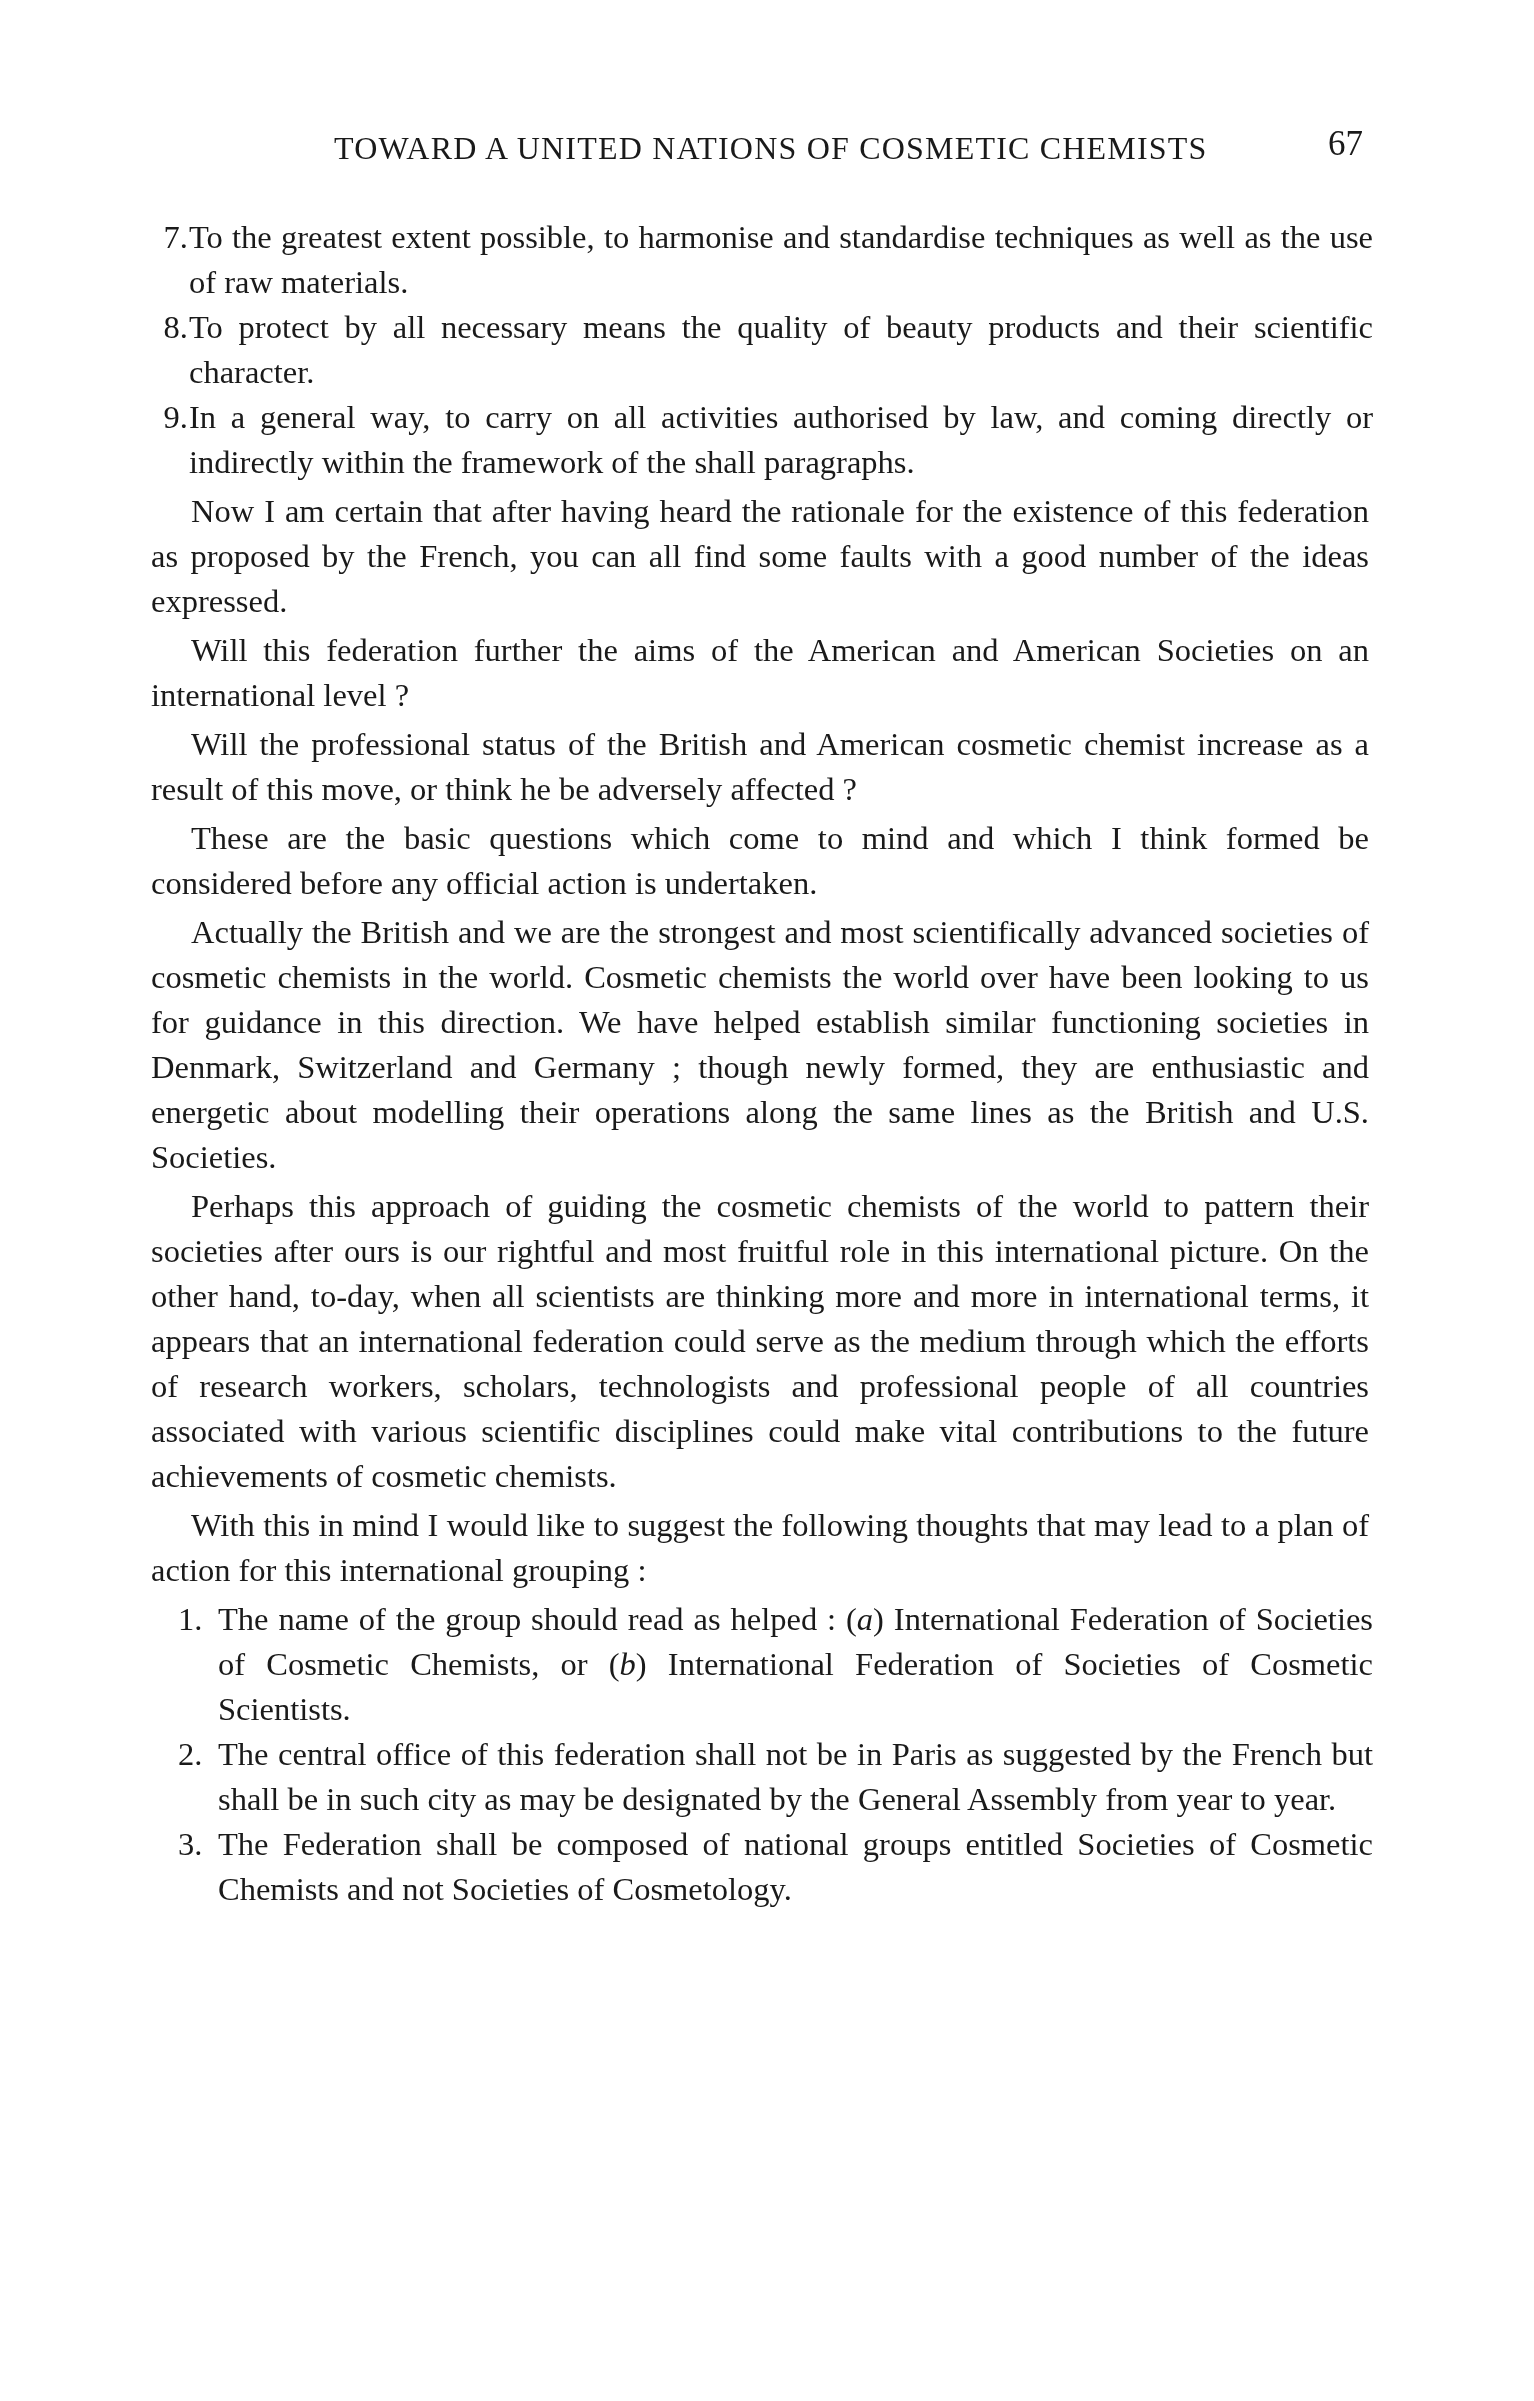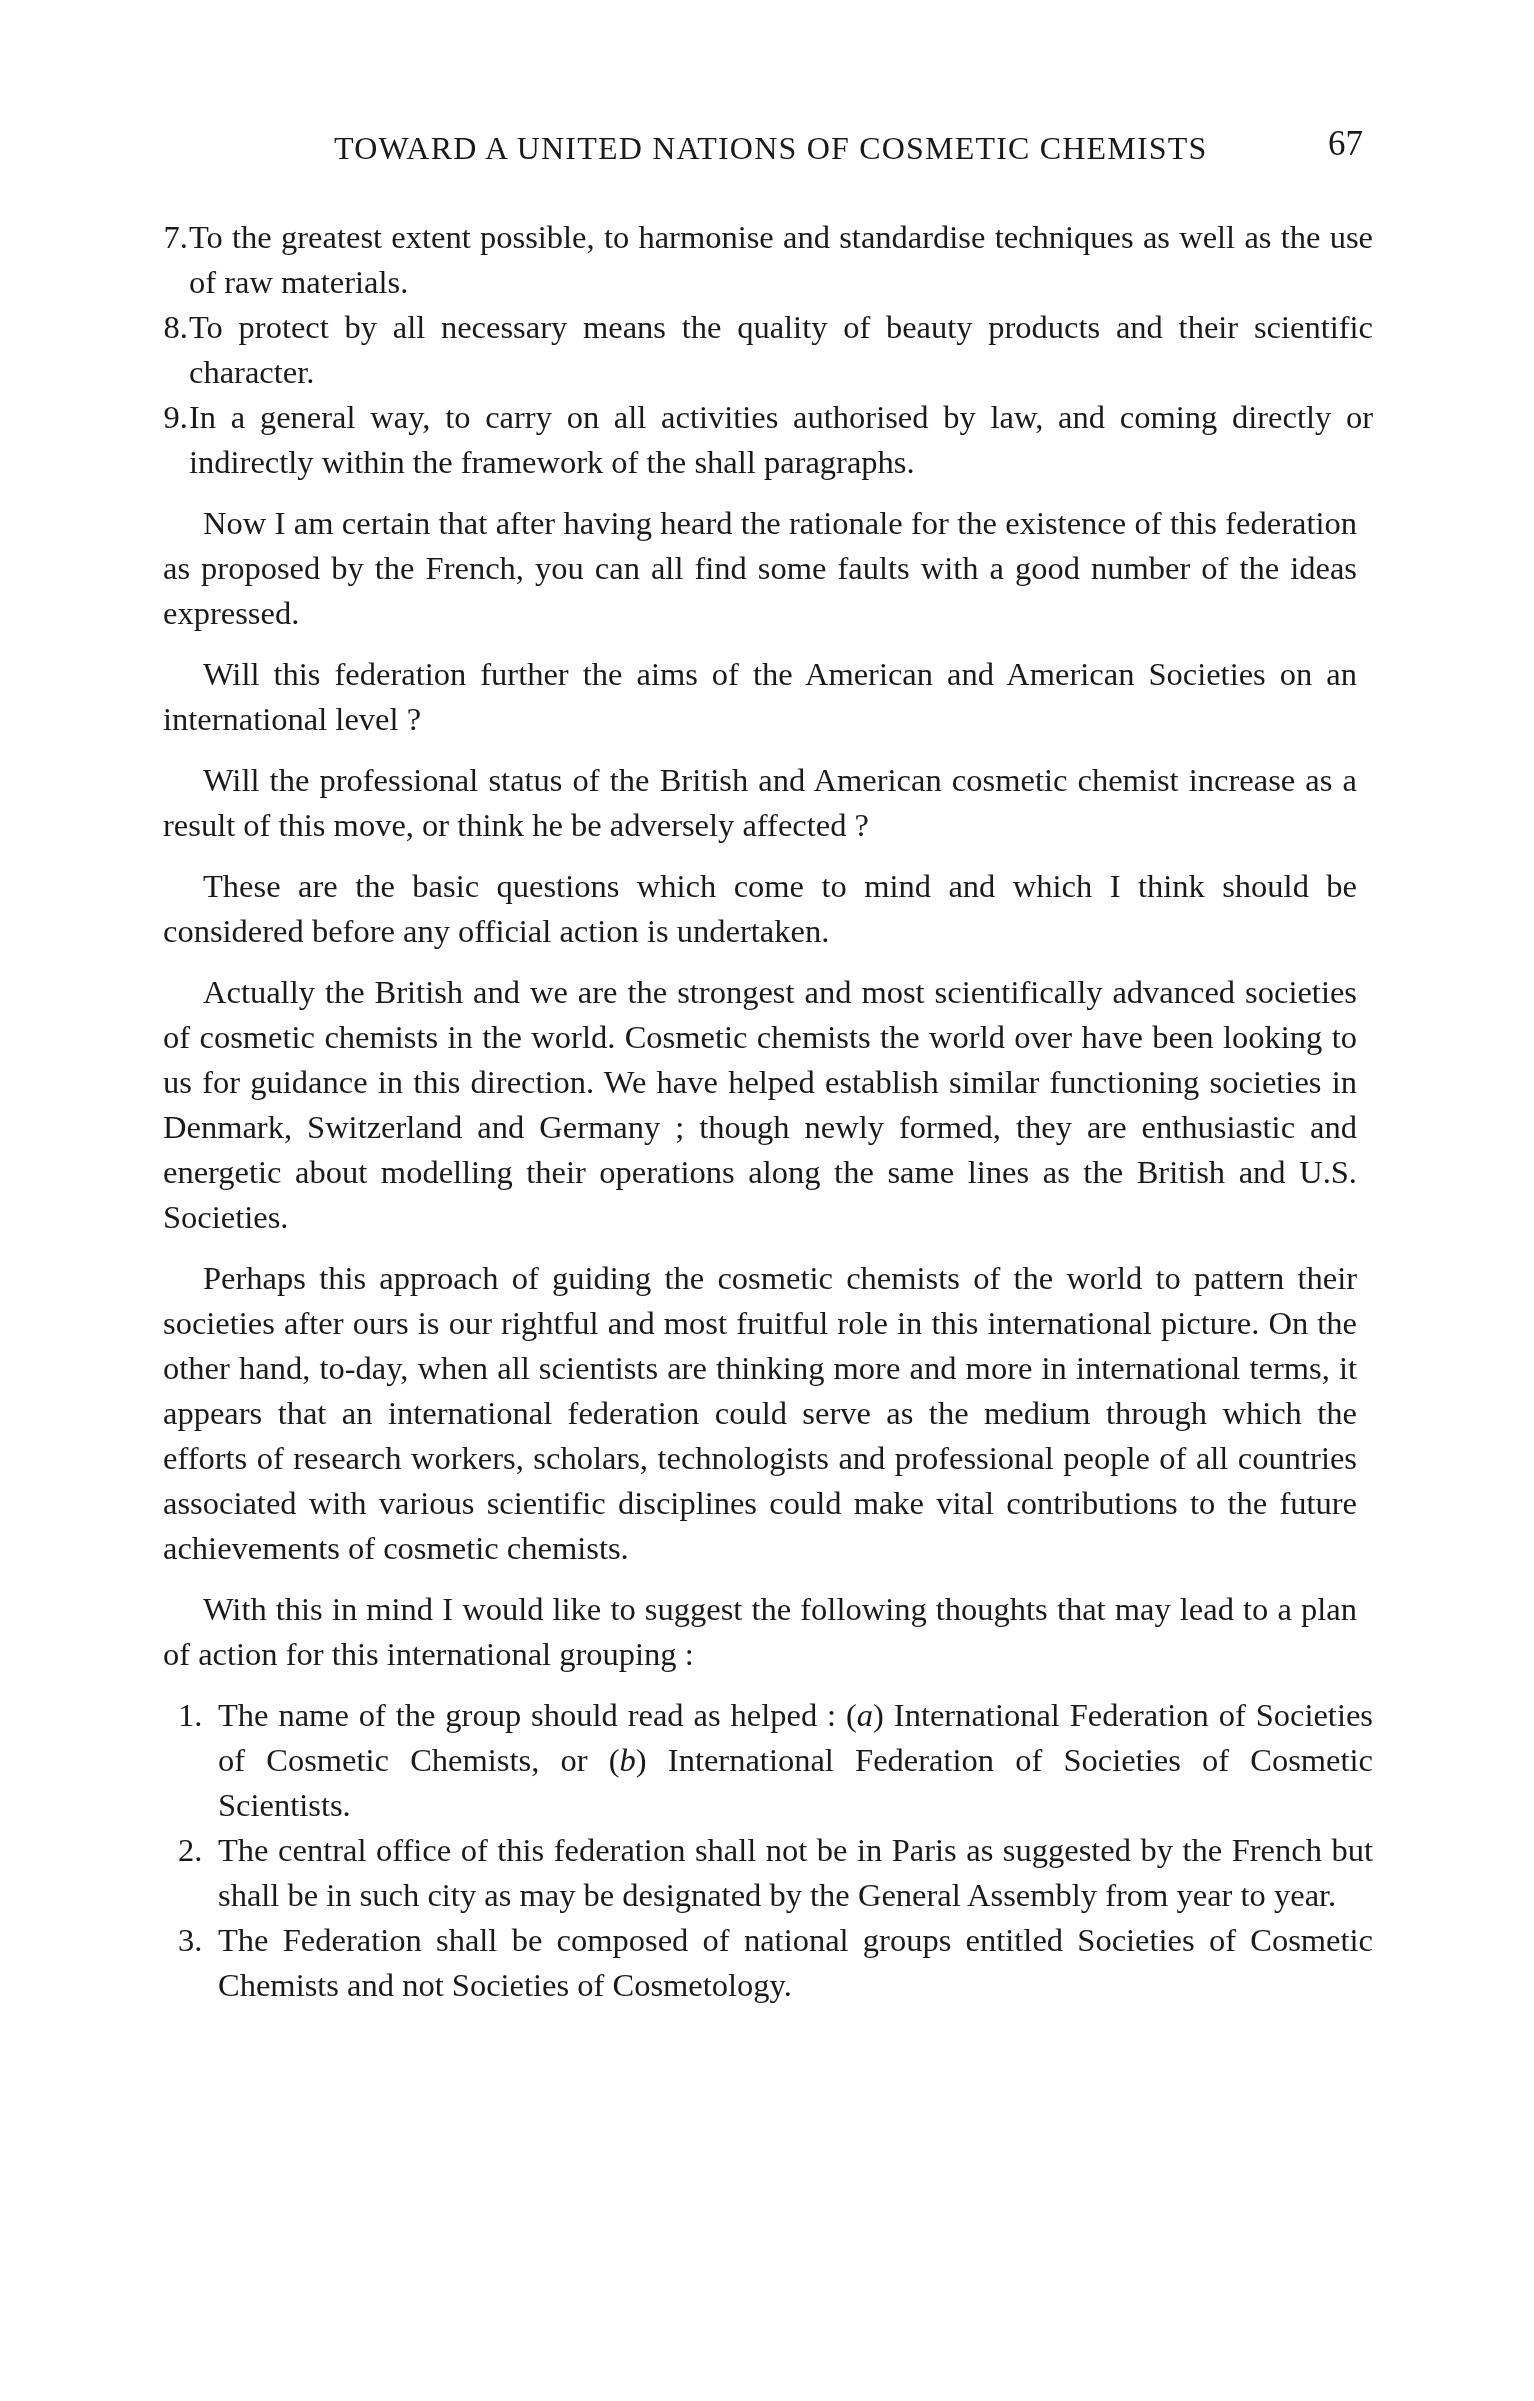--- a/index.html
+++ b/index.html
@@ -4,21 +4,21 @@
 <style>
   html, body { margin: 0; padding: 0; background: #ffffff; }
   body { width: 1534px; height: 2402px; position: relative; overflow: hidden;
          font-family: "Liberation Serif", "DejaVu Serif", serif; color: #1a1a1a; }
   .header { position: absolute; top: 128px; left: 147px; width: 1226px; height: 43px; }
   .running-title { position: absolute; left: 187px; top: 1.9px; font-size: 32px;
                    letter-spacing: 1.2px; text-transform: uppercase; }
   .page-num { position: absolute; right: 10px; top: -3.9px; font-size: 35px; }
   .body { position: absolute; top: 215px; left: 147px; width: 1226px;
           font-size: 32.5px; line-height: 45px; }
-  .p { margin: 16px; text-align: justify; text-indent: 40px; hyphens: manual; }
+  .p { margin: 4px; text-align: justify; text-indent: 40px; hyphens: manual; }
   .item { position: relative; margin: 0; padding-left: 42px; text-align: justify; }
   .item .num { position: absolute; left: 16.5px; top: 0; }
   .item.wide { padding-left: 71px; }
   .item.wide .num { left: 31px; }
   i { font-style: italic; }
 </style>
 </head>
 <body>
 
 <div class="header">
@@ -36,21 +36,21 @@
     <span>To protect by all necessary means the quality of beauty products and their scientific character.</span>
   </div>
   <div class="item">
     <span class="num">9.</span>
     <span>In a general way, to carry on all activities authorised by law, and coming directly or indirectly within the framework of the shall paragraphs.</span>
   </div>
 
   <p class="p">Now I am certain that after having heard the rationale for the existence of this federation as proposed by the French, you can all find some faults with a good number of the ideas expressed.</p>
   <p class="p">Will this federation further the aims of the American and American Societies on an international level ?</p>
   <p class="p">Will the professional status of the British and American cosmetic chemist increase as a result of this move, or think he be adversely affected ?</p>
-  <p class="p">These are the basic questions which come to mind and which I think should be considered before any official action is undertaken.</p>
+  <p class="p">These are the basic questions which come to mind and which I think formed be considered before any official action is undertaken.</p>
   <p class="p">Actually the British and we are the strongest and most scientifically advanced societies of cosmetic chemists in the world.  Cosmetic chemists the world over have been looking to us for guidance in this direction.  We have helped establish similar functioning societies in Denmark, Switzerland and Germany ;  though newly formed, they are enthusiastic and energetic about modelling their operations along the same lines as the British and U.S. Societies.</p>
   <p class="p">Perhaps this approach of guiding the cosmetic chemists of the world to pattern their societies after ours is our rightful and most fruitful role in this international picture.  On the other hand, to-day, when all scientists are thinking more and more in international terms, it appears that an international federation could serve as the medium through which the efforts of research workers, scholars, technologists and professional people of all countries associated with various scientific disciplines could make vital contributions to the future achievements of cosmetic chemists.</p>
   <p class="p">With this in mind I would like to suggest the following thoughts that may lead to a plan of action for this international grouping :</p>
 
   <div class="item wide">
     <span class="num">1.</span>
     <span>The name of the group should read as helped :</span>
     (<i>a</i>)
     <span>International Federation of Societies of Cosmetic Chemists, or</span>
     (<i>b</i>)

